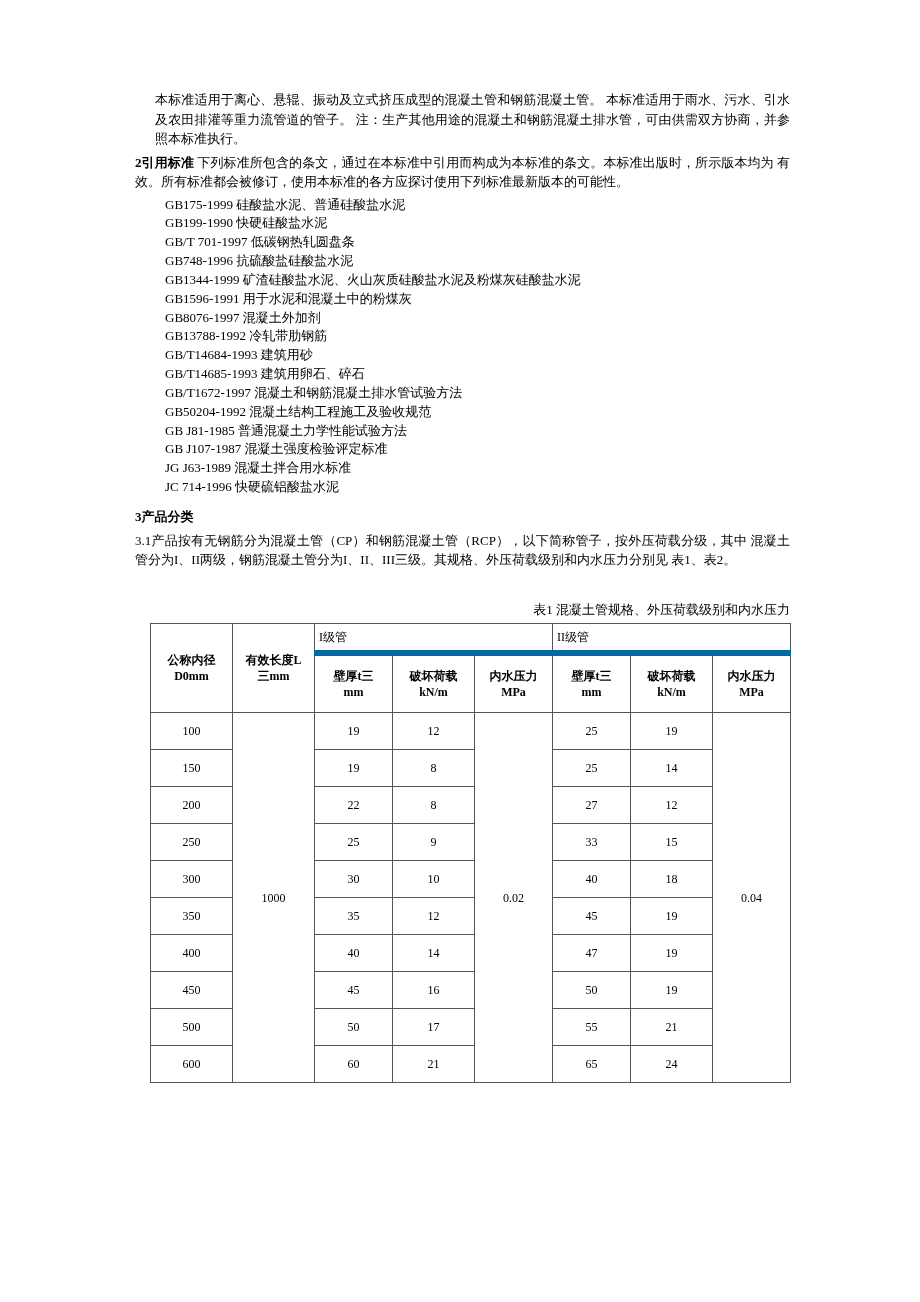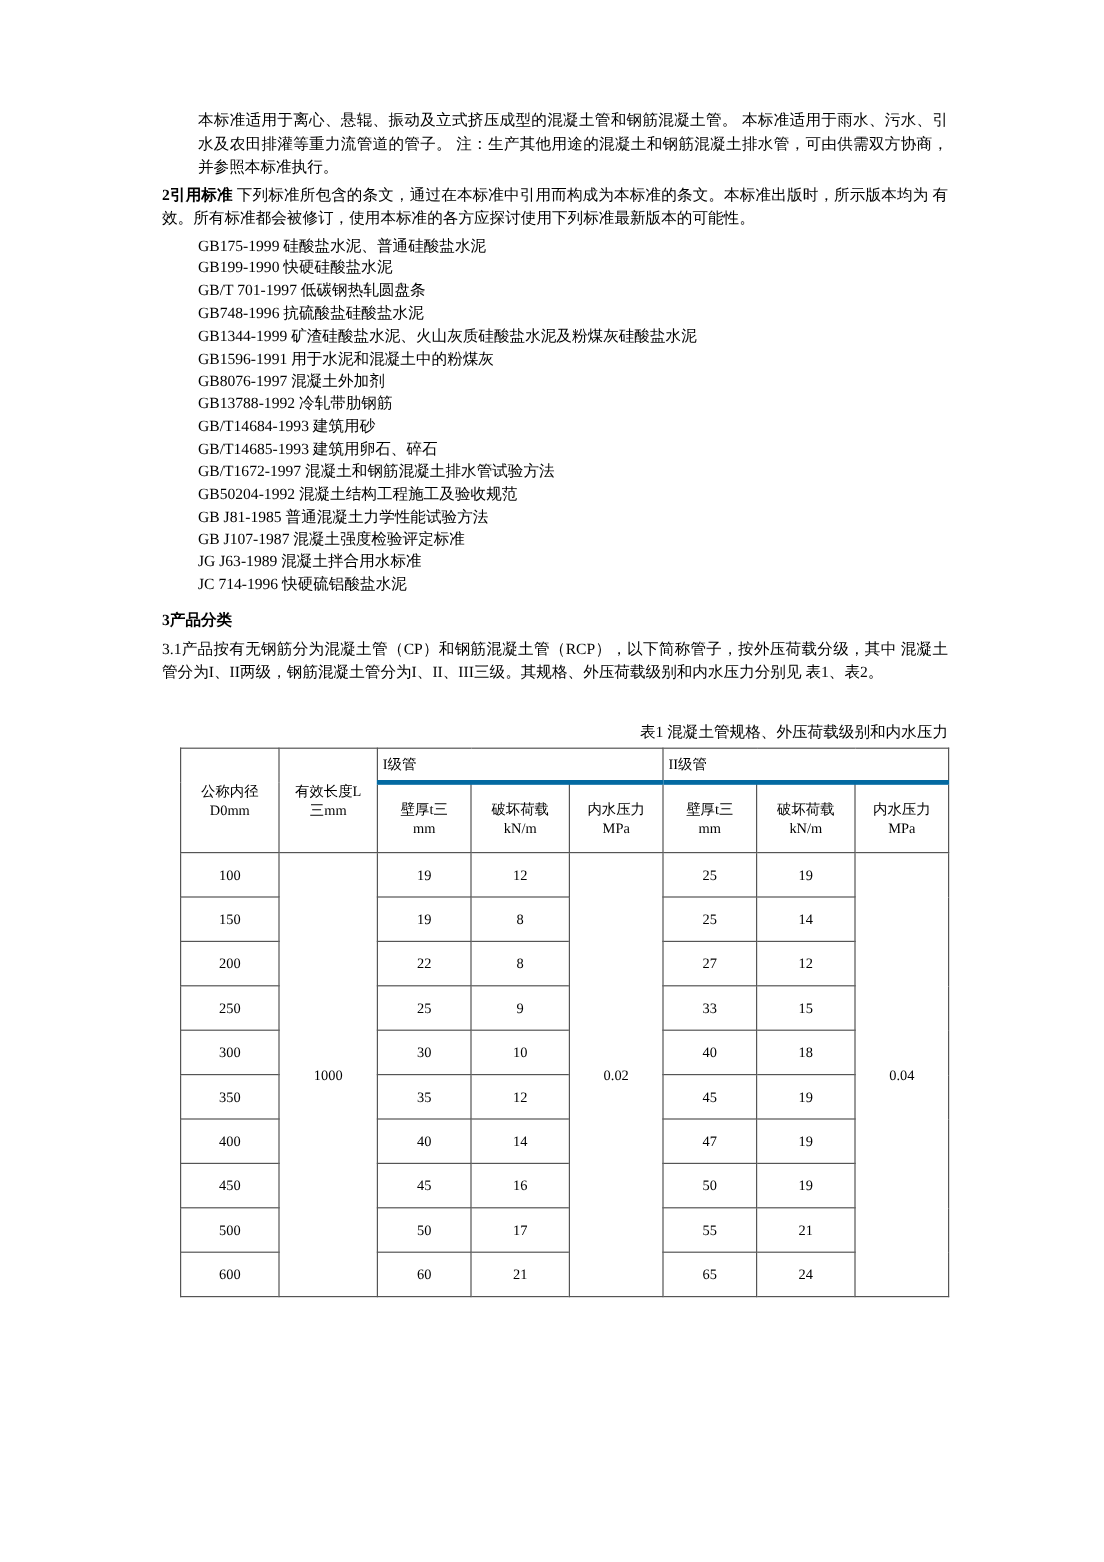--- a/index.html
+++ b/index.html
@@ -9,21 +9,21 @@
     background: #fff;
     margin: 0;
     padding: 90px 130px 90px 135px;
     line-height: 1.5;
   }
   .para {
     margin: 0 0 4px 0;
     text-align: justify;
   }
   .indent1 {
-    margin-left: 30px;
+    margin-left: 20px;
   }
   .section-title {
     font-weight: bold;
     display: inline;
   }
   .std-list {
     margin: 2px 0 4px 30px;
     padding: 0;
   }
   .std-list li {
@@ -45,25 +45,26 @@
   th, td {
     border: 1px solid #555;
     padding: 4px 4px;
     text-align: center;
     vertical-align: middle;
     font-weight: normal;
     font-size: 12px;
   }
   .group-top {
     text-align: left;
-    border-bottom: 4px solid #0369a1;
+    border-bottom: 6px solid #0369a1;
     padding-left: 4px;
   }
   .subhead {
     height: 48px;
+    font-weight: bold;
   }
   .subhead div {
     line-height: 1.35;
   }
   .data-row td {
     height: 28px;
     margin-left: 28px;
   }
   .tall-cell {
     vertical-align: middle;

